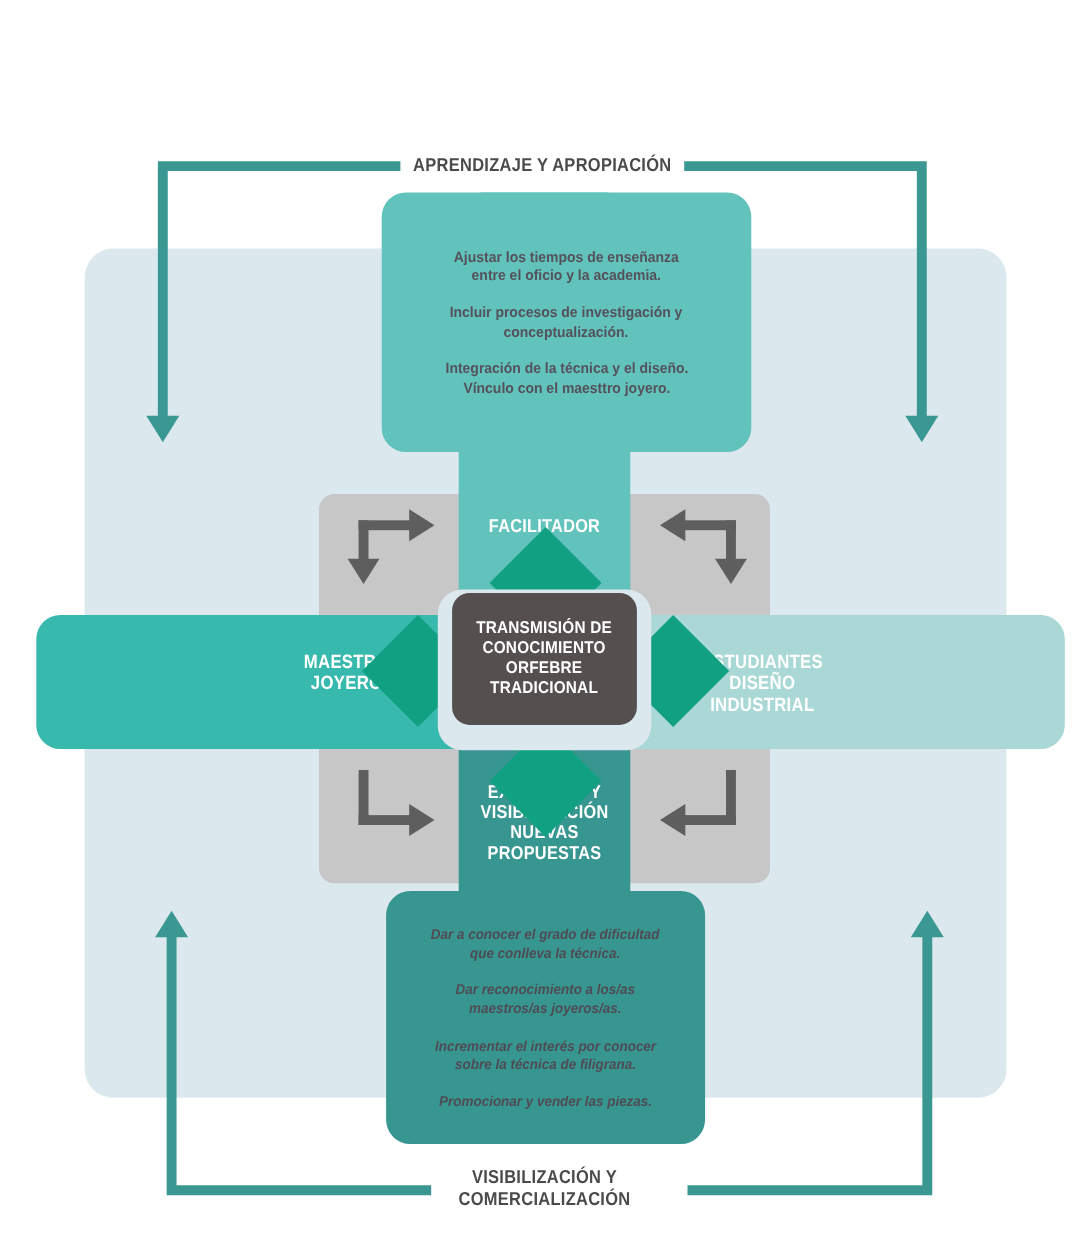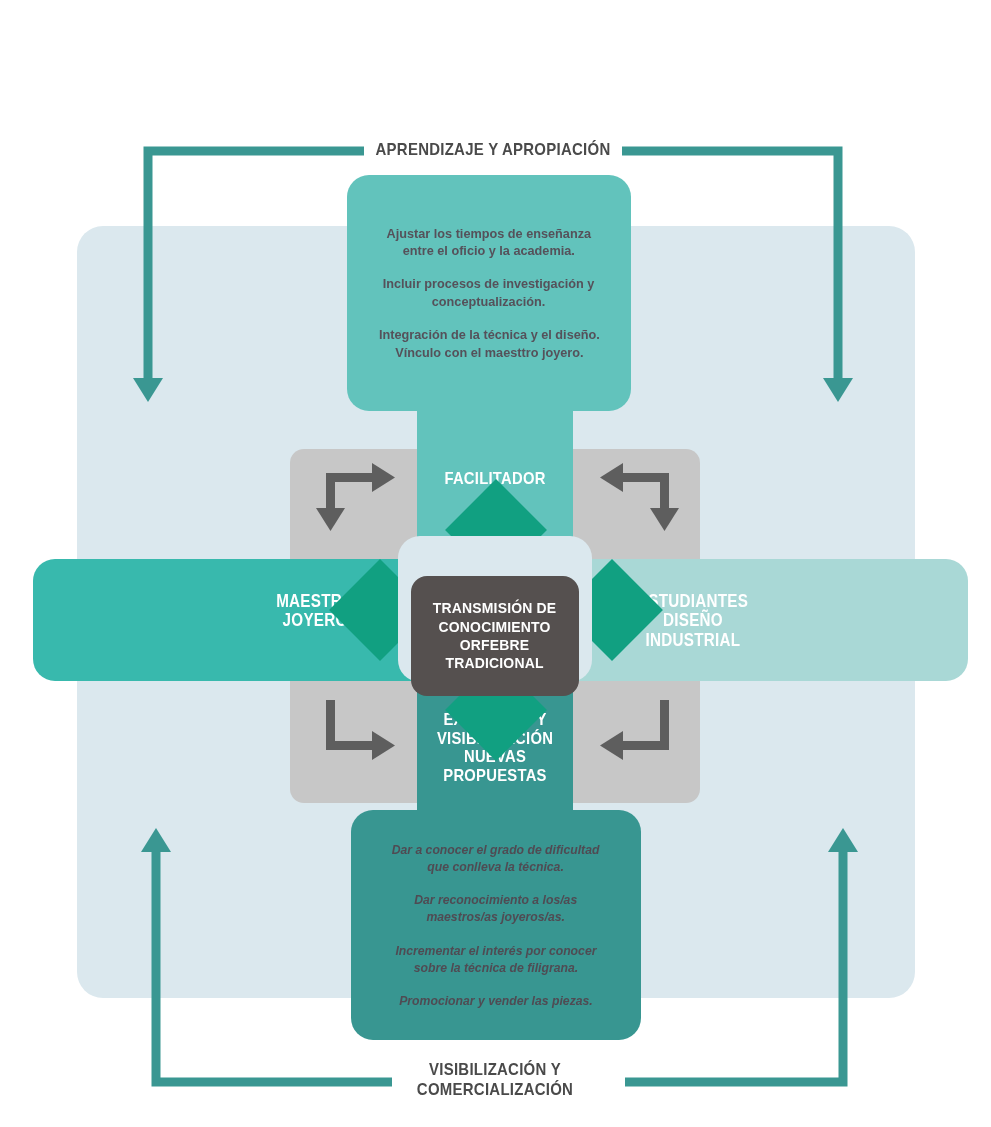--- a/index.html
+++ b/index.html
@@ -139,21 +139,21 @@
     color: #55515a;
     font-size: 13.5px;
     font-weight: bold;
     line-height: 1.32;
     text-align: center;
     transform: scaleX(0.94);
   }
   .content-box .line + .line { margin-top: 15px; }
 
   #box-top {
-    left: 347px; top: 175px; width: 284px; height: 236px;
+    left: 347px; top: 175px; width: 336px; height: 236px;
     background: #62c3bc; padding: 10px 16px;
   }
   #box-top .line { font-size: 13.5px; }
 
   #box-left {
     left: 33px; top: 473px; width: 227px; height: 240px;
     background: #38b9ad; padding: 10px 14px;
   }
 
   #box-right {
@@ -209,21 +209,21 @@
   
   .hub-outer {
     position: absolute;
     left: 398px; top: 536px;
     width: 194px; height: 146px;
     background: #dbe8ee;
     border-radius: 22px;
   }
   .hub-inner {
     position: absolute;
-    left: 411px; top: 576px;
+    left: 411px; top: 539px;
     width: 168px; height: 120px;
     background: #55504f;
     border-radius: 16px;
     display: flex;
     align-items: center;
     justify-content: center;
   }
   .hub-inner .hub-text {
     color: #ffffff;
     font-size: 15.5px;

